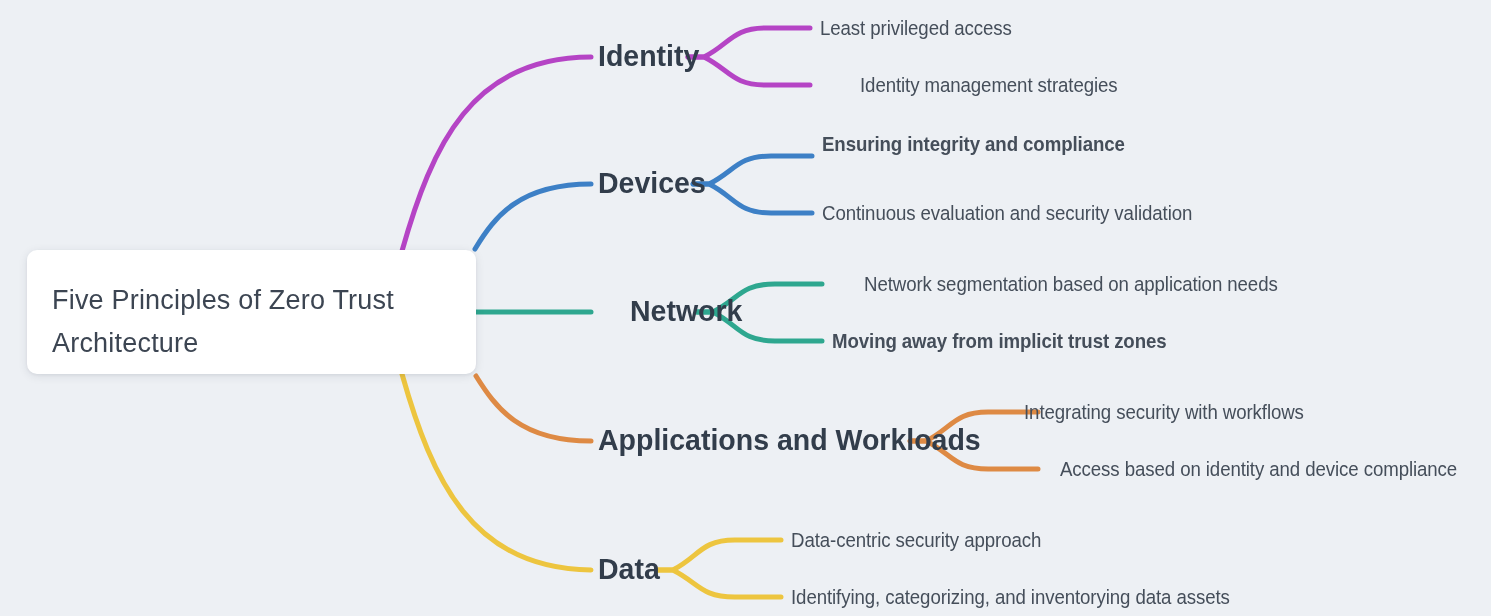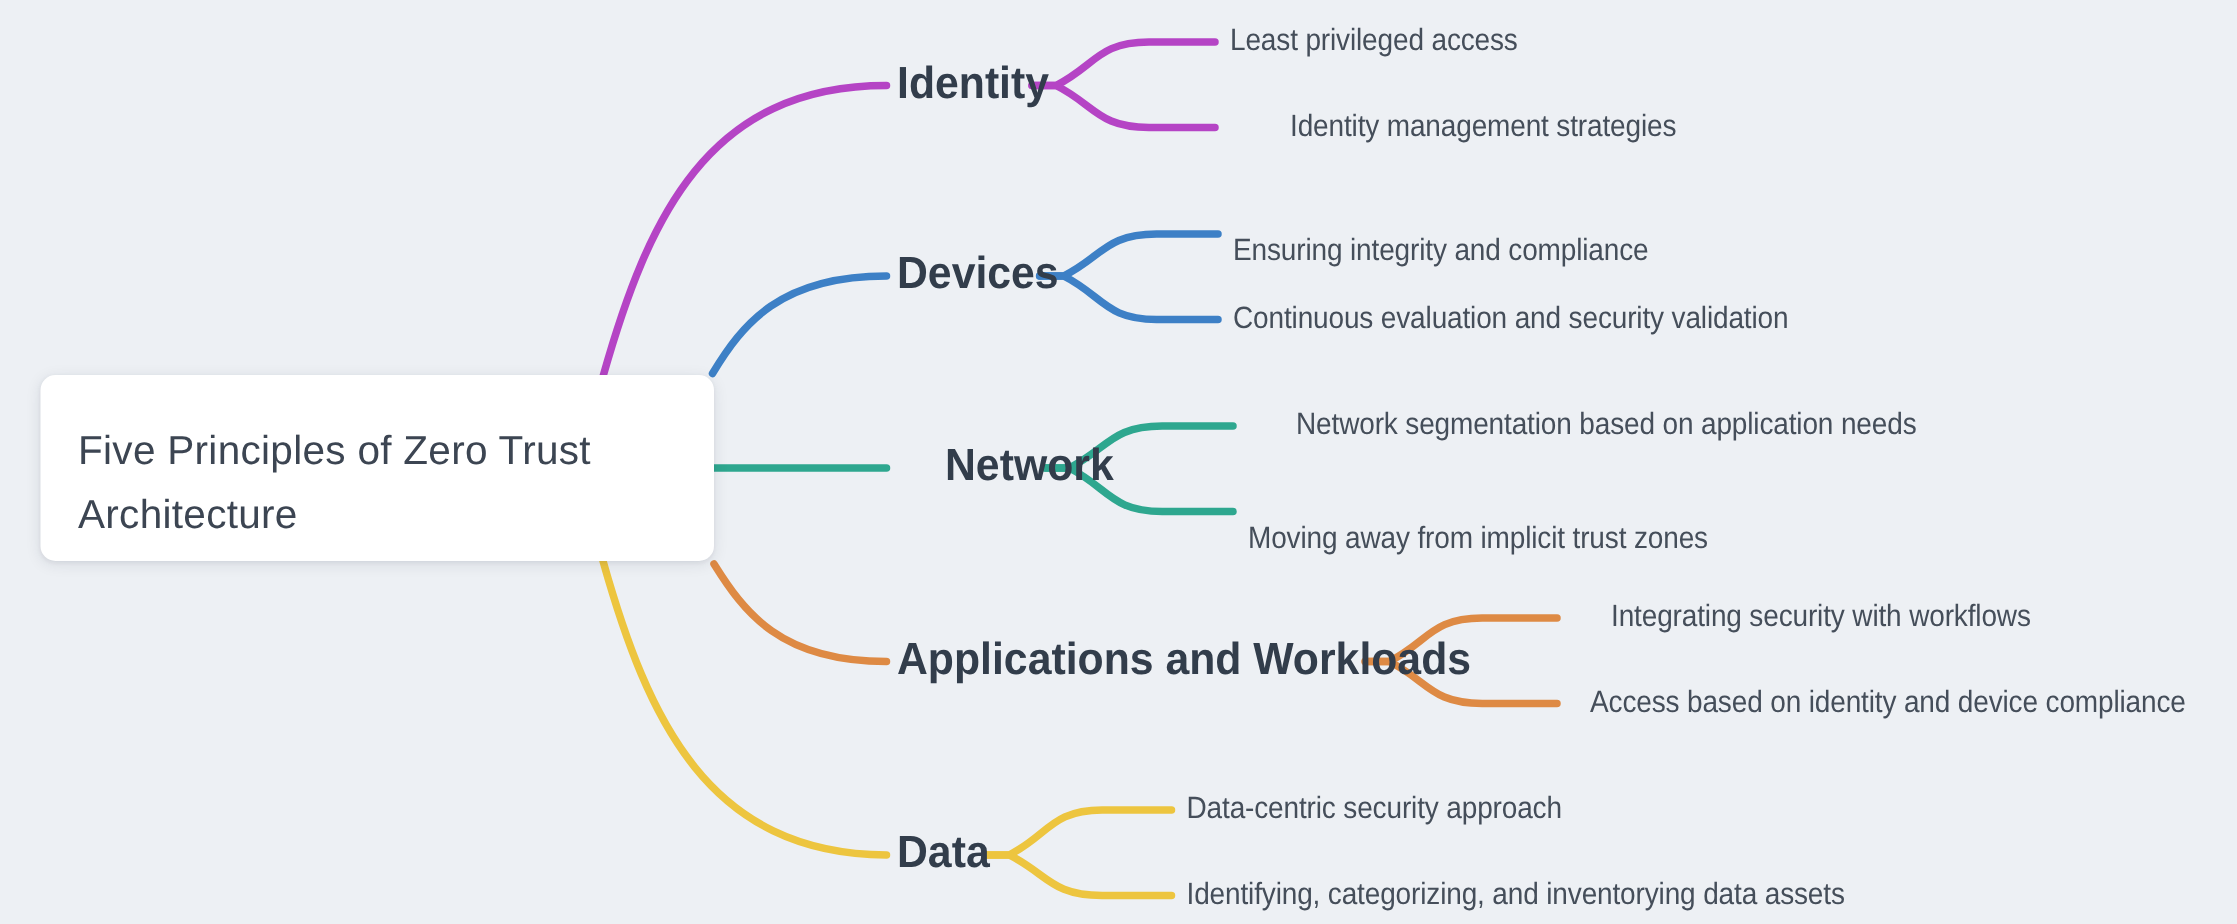--- a/index.html
+++ b/index.html
@@ -93,25 +93,25 @@
       <path d="M 656.78125 570 L 672.78125 570 C 698.78125 583, 700.78125 597, 734.78125 597 L 781 597" fill="none" stroke="#edc53f" stroke-width="5" stroke-linecap="round"></path>
     </svg>
   <div class="root-node">
     <div class="root-label">Five Principles of Zero Trust Architecture</div>
   </div>
   <div id="branches">
       <div class="branch-label" style="left: 598px; top: 57px;"><span>Identity</span></div>
       <div class="child-label" style="left: 820px; top: 28px;"><span>Least privileged access</span></div>
       <div class="child-label" style="left: 820px; top: 85px; margin-left: 40px;"><span>Identity management strategies</span></div>
       <div class="branch-label" style="left: 598px; top: 184px; text-align: center;"><span>Devices</span></div>
-      <div class="child-label" style="left: 822px; top: 168px;"><span>Ensuring integrity and compliance</span></div>
+      <div class="child-label" style="left: 822px; top: 144px; font-weight: bold;"><span>Ensuring integrity and compliance</span></div>
       <div class="child-label" style="left: 822px; top: 213px;"><span>Continuous evaluation and security validation</span></div>
       <div class="branch-label" style="left: 598px; top: 312px; margin-left: 32px;"><span>Network</span></div>
       <div class="child-label" style="left: 832px; top: 284px; margin-left: 32px;"><span>Network segmentation based on application needs</span></div>
-      <div class="child-label" style="left: 832px; top: 360px;"><span>Moving away from implicit trust zones</span></div>
+      <div class="child-label" style="left: 832px; top: 341px; font-weight: bold;"><span>Moving away from implicit trust zones</span></div>
       <div class="branch-label" style="left: 598px; top: 441px;"><span>Applications and Workloads</span></div>
-      <div class="child-label" style="left: 1074px; top: 412px; text-align: right;"><span>Integrating security with workflows</span></div>
+      <div class="child-label" style="left: 1024px; top: 412px; text-align: right;"><span>Integrating security with workflows</span></div>
       <div class="child-label" style="left: 1048px; top: 469px; margin-left: 12px;"><span>Access based on identity and device compliance</span></div>
       <div class="branch-label" style="left: 598px; top: 570px;"><span>Data</span></div>
       <div class="child-label" style="left: 791px; top: 540px;"><span>Data-centric security approach</span></div>
       <div class="child-label" style="left: 791px; top: 597px;"><span>Identifying, categorizing, and inventorying data assets</span></div>
     </div>
 </div>
 
 </body></html>

